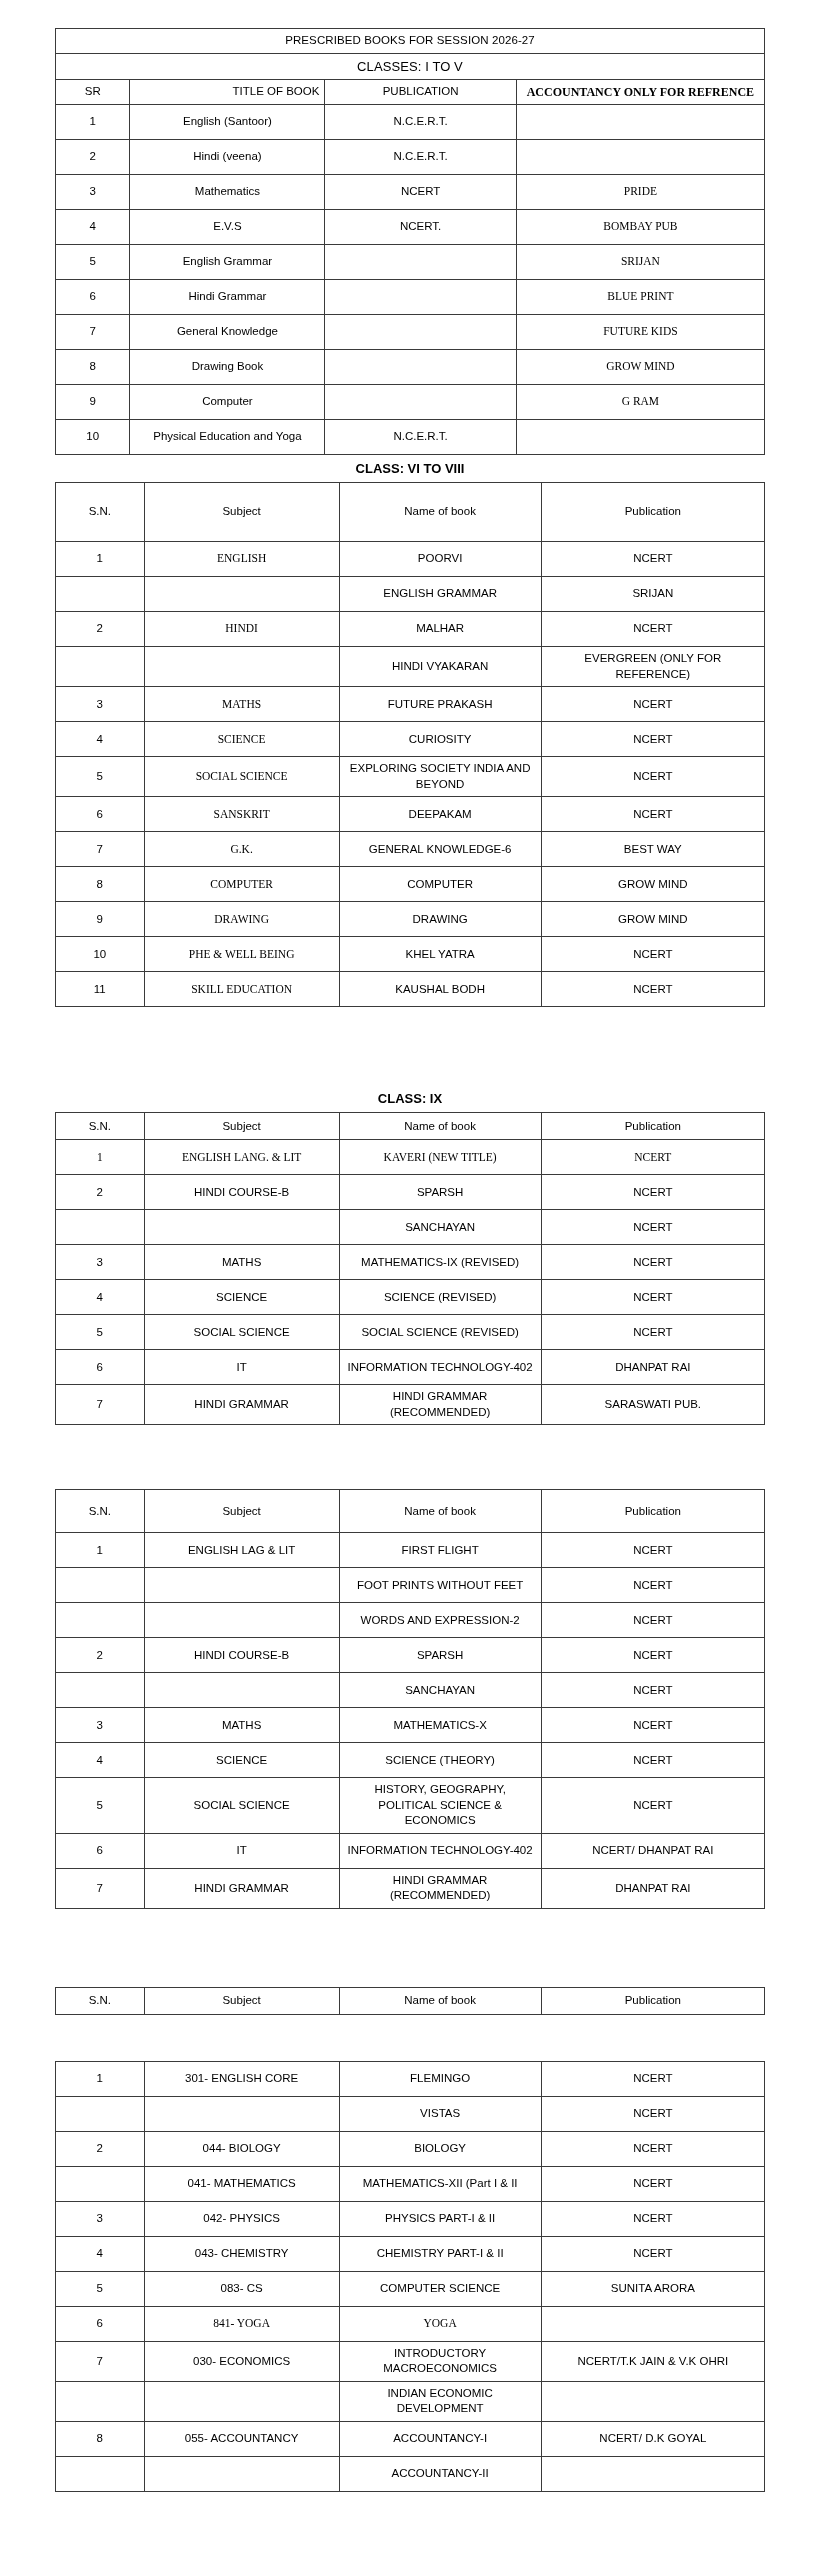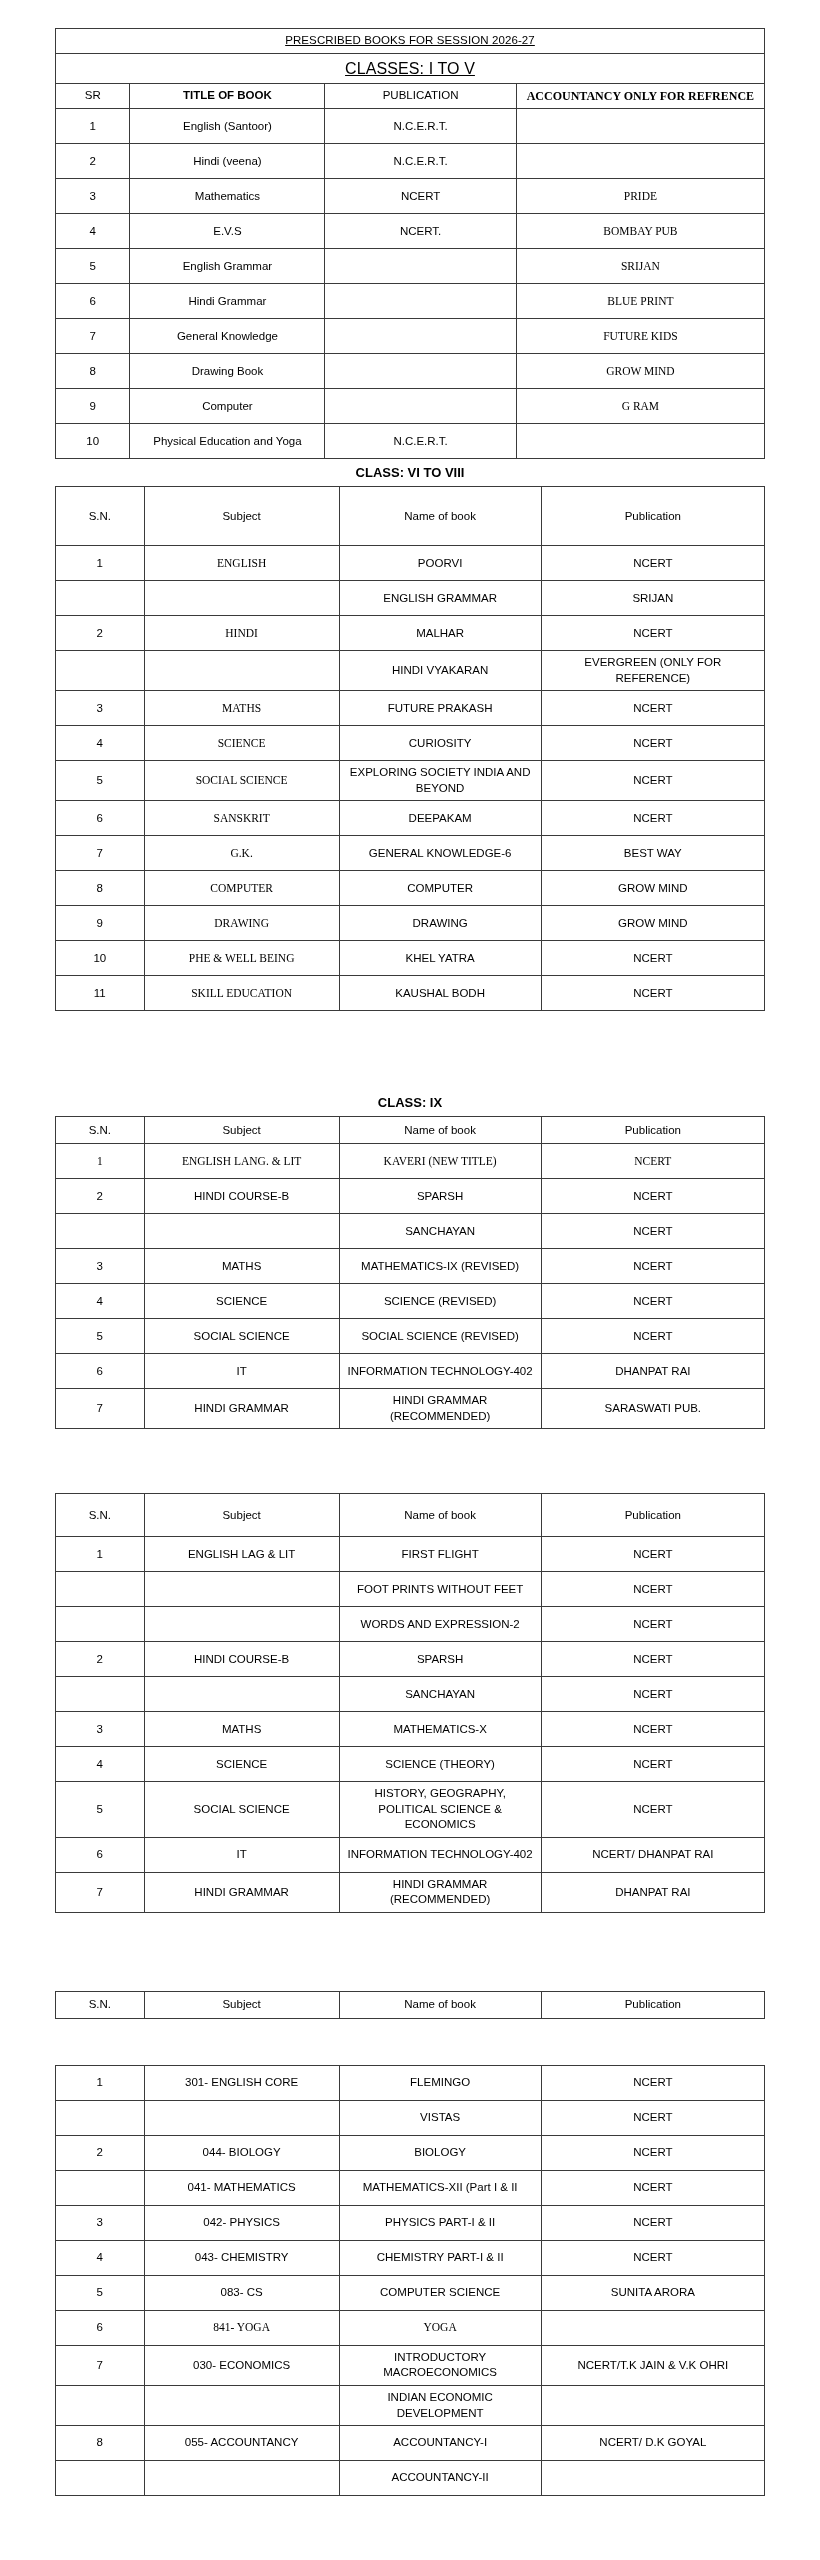--- a/index.html
+++ b/index.html
@@ -39,32 +39,30 @@
     vertical-align: middle;
     font-weight: normal;
     text-align: center;
     word-wrap: break-word;
   }
   .banner {
     font-weight: bold;
     font-size: 12.5px;
     letter-spacing: .1px;
     text-align: center;
-    text-decoration: underline;
   }
   .hdr td {
     font-size: 12.5px;
     border-top: 2px solid #111;
     border-bottom: 2px solid #111;
     padding-top: 7px;
     padding-bottom: 7px;
   }
   .hdr td.left {
-    text-align: center;
-    font-weight: bold;
+    text-align: right;
   }
   .hdr td.serif-b {
     font-family: "Liberation Serif", serif;
     font-weight: bold;
     font-size: 12px;
   }
   td.left {
     text-align: left;
   }
   td.serif {
@@ -115,21 +113,21 @@
           <col class="c1">
           <col class="c2">
           <col class="c3">
           <col class="c4">
         </colgroup>
       <tbody>
         <tr>
           <td colspan="4" class="banner">PRESCRIBED BOOKS FOR SESSION 2026-27</td>
         </tr>
         <tr>
-          <td colspan="4" class="banner" style="font-size:16px;">CLASSES: I TO V</td>
+          <td colspan="4" class="banner" style="font-size:13px;">CLASSES: I TO V</td>
         </tr>
         <tr class="hdr">
           <td>SR</td>
           <td class="left">TITLE OF BOOK</td>
           <td>PUBLICATION</td>
           <td class="serif-b">ACCOUNTANCY ONLY FOR REFRENCE</td>
         </tr>
       </tbody>
       <tbody>
           <tr>

